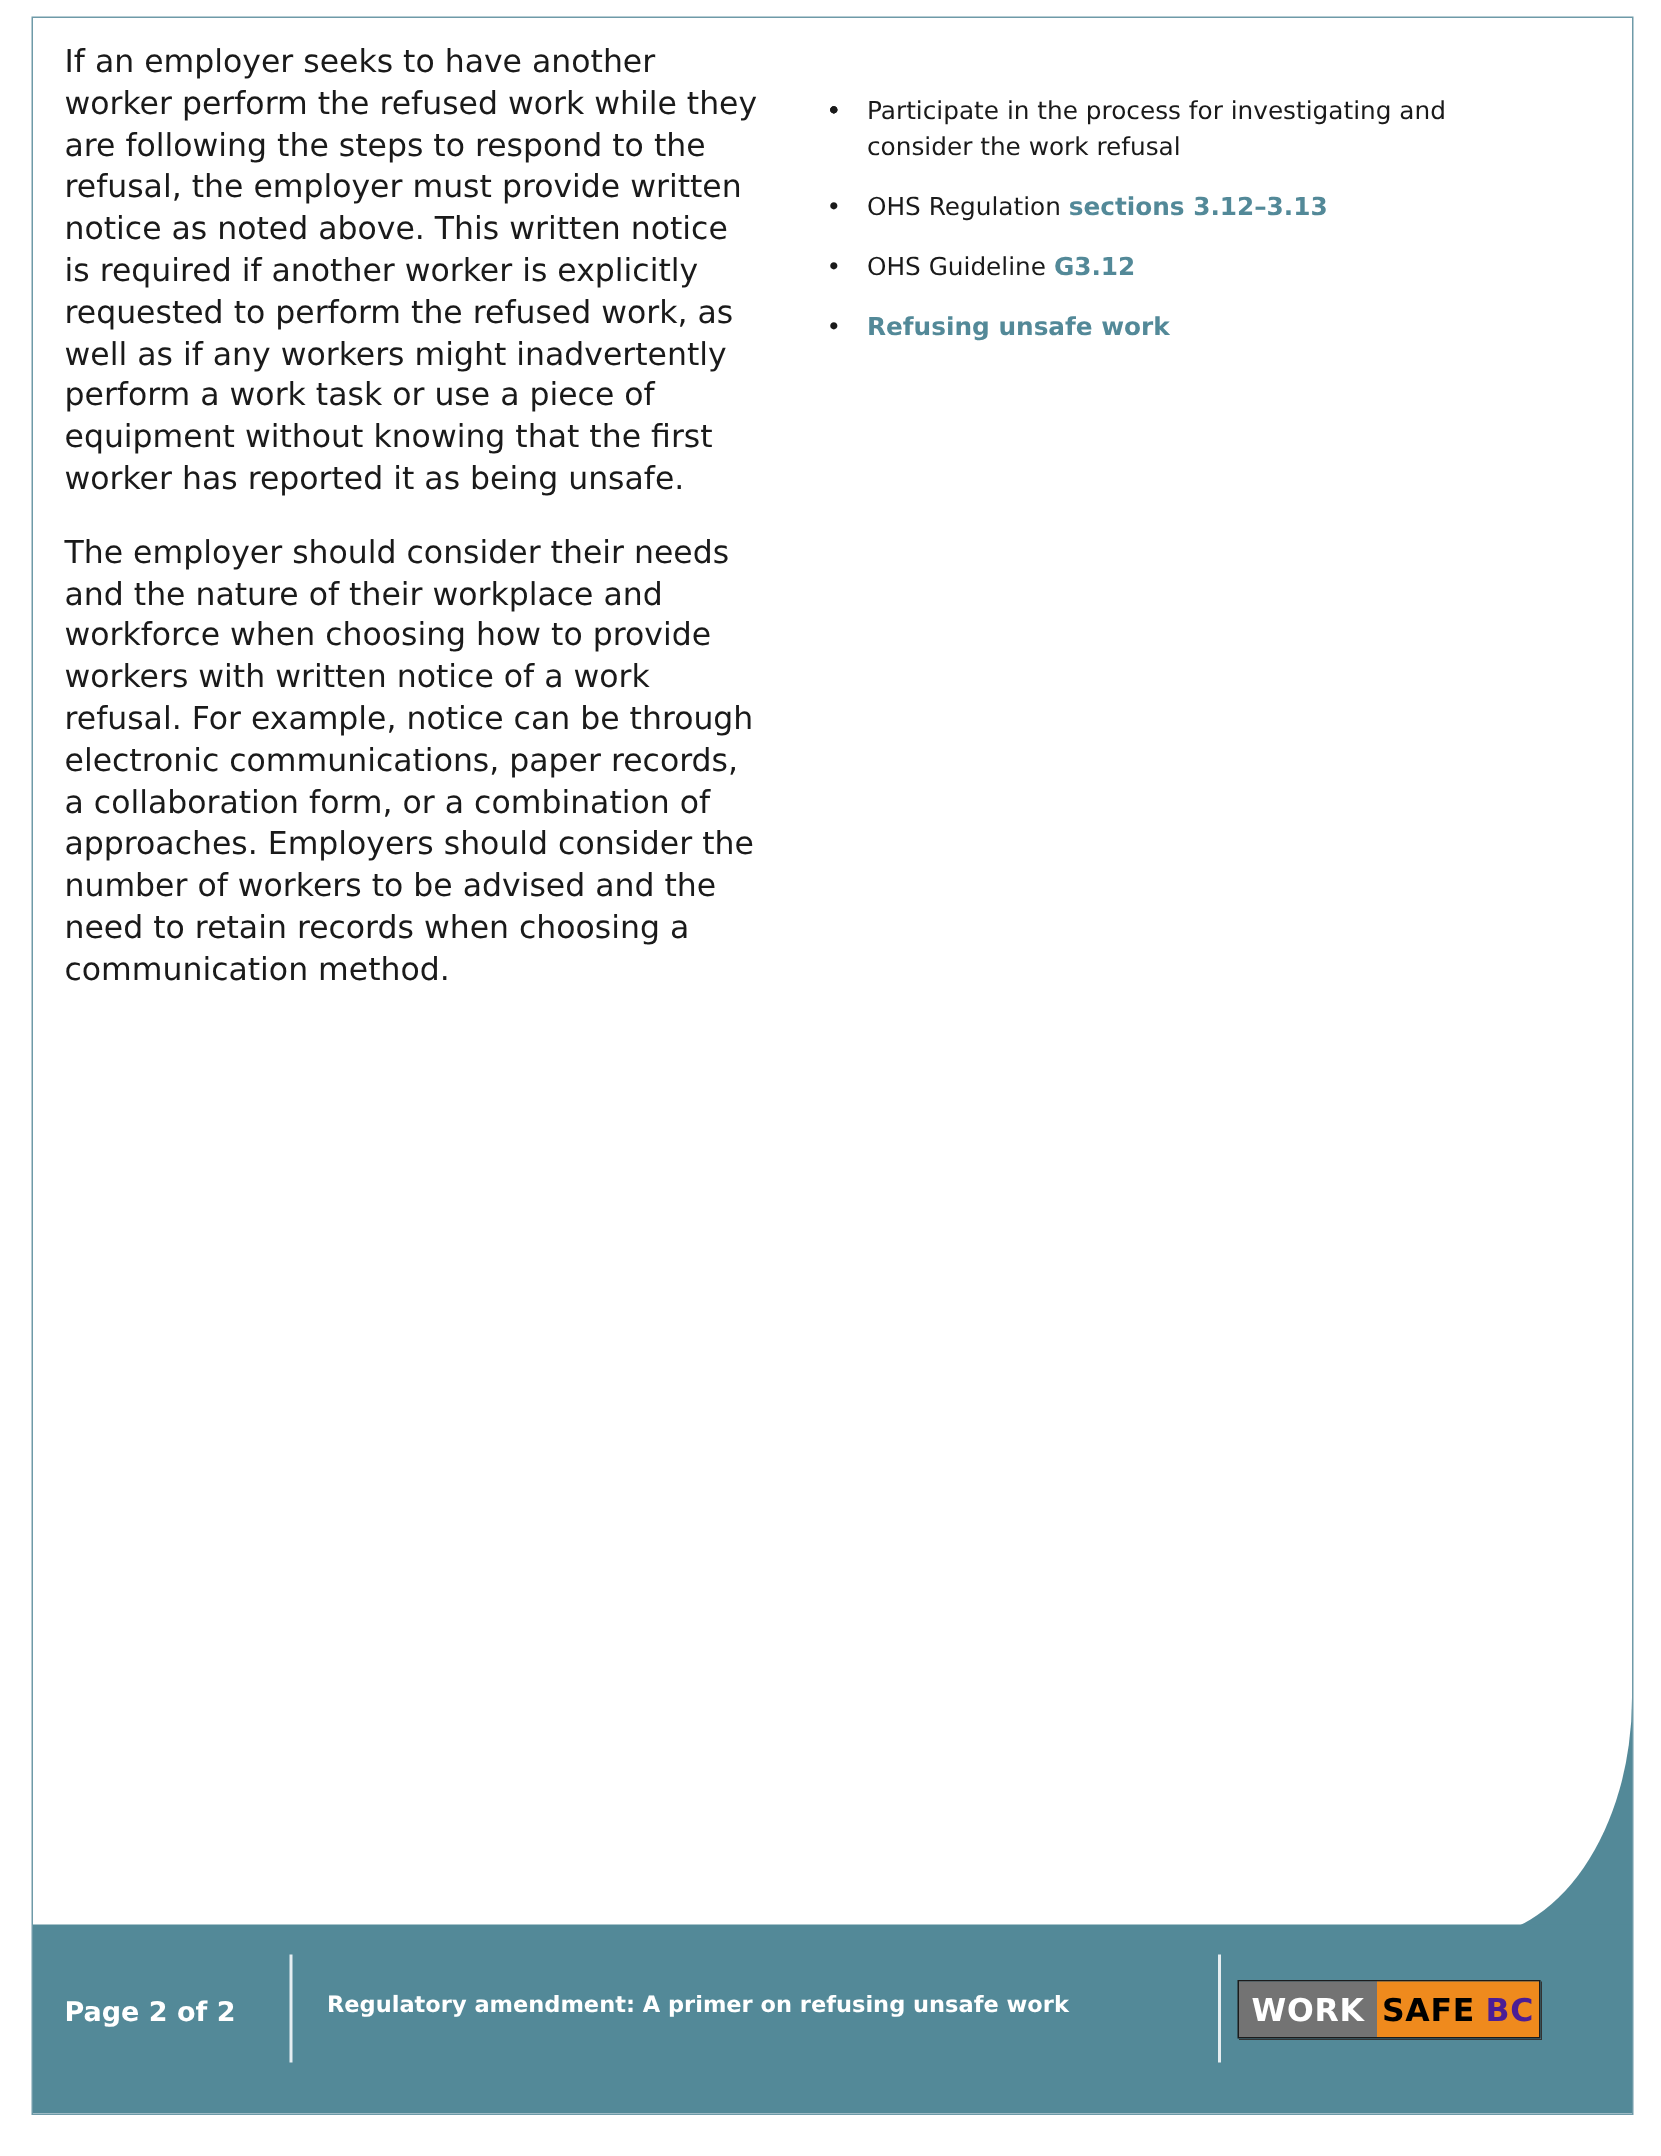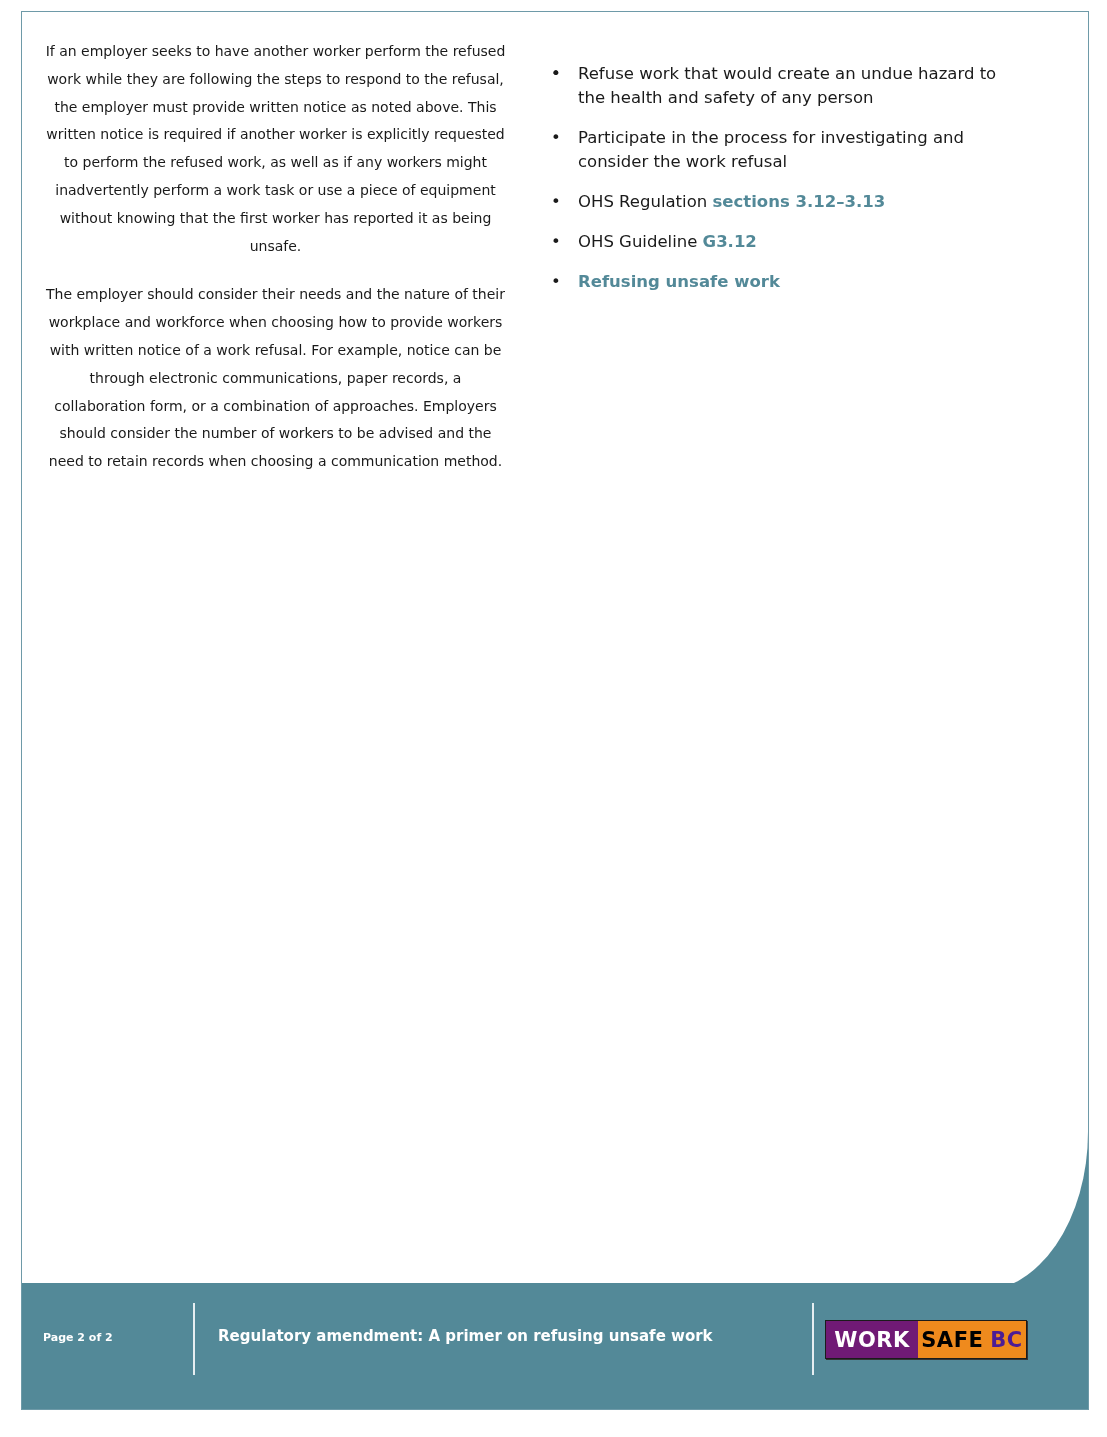--- a/index.html
+++ b/index.html
@@ -4,40 +4,40 @@
 <style>
   html, body { margin: 0; padding: 0; background: #ffffff; }
   body { width: 1107px; height: 1437px; position: relative; overflow: hidden;
          font-family: "DejaVu Sans", sans-serif; color: #1a1a1a; }
   .page { position: absolute; left: 21px; top: 11px; width: 1068px; height: 1399px;
           border: 1.5px solid #6e9aa8; box-sizing: border-box; background: #ffffff; overflow: hidden; }
   .footer-band { position: absolute; left: 0; right: 0; bottom: 0; height: 126px; background: #538998; }
   .curve { position: absolute; right: 0; top: 1120px; width: 110px; height: 160px; background: #538998; }
   .curve::after { content: ""; position: absolute; left: 0; top: 0; width: 110px; height: 160px;
                   background: #ffffff; border-bottom-right-radius: 110px 160px; }
-  .col-left { position: absolute; left: 43px; top: 38px; width: 465px; font-size: 14px; line-height: 27.8px; text-align: center; }
+  .col-left { position: absolute; left: 43px; top: 28px; width: 465px; font-size: 21px; line-height: 27.8px; }
   .col-left p { margin: 0 0 21px 0; }
   .col-right { position: absolute; left: 537px; top: 46px; width: 483px; }
   .heading { position: relative; padding: 0 0 6px 14px; margin: 0; color: #538998; font-weight: bold;
              font-size: 24px; line-height: 30px; }
   .heading::after { content: ""; position: absolute; left: 0; right: 0; bottom: 0; top: 8px;
                     border-left: 1.2px solid #8a8580; border-bottom: 1.2px solid #8a8580; border-bottom-left-radius: 16px; }
   .intro { margin: 18px 0 18px 14px; font-size: 16.5px; line-height: 24px; }
   ul { list-style: none; margin: 0 0 0 14px; padding: 0; }
   ul li { position: relative; padding-left: 27px; font-size: 16.5px; line-height: 24px; margin-bottom: 16px; }
   ul li .bullet { position: absolute; left: 0; top: 0; }
   .link { color: #538998; font-weight: bold; }
   .sec2 { margin-top: 6px; }
   .sec2 ul { margin-top: 10px; }
   .footer-divider { position: absolute; top: 1303px; height: 72px; width: 1.5px; background: #e6eef1; }
-  .footer-page { position: absolute; left: 43px; top: 1331px; color: #fff; font-weight: bold; font-size: 11px; }
+  .footer-page { position: absolute; left: 43px; top: 1331px; color: #fff; font-weight: bold; font-size: 18px; }
   .footer-title { position: absolute; left: 218px; top: 1327px; color: #fff; font-weight: bold; font-size: 15px; }
   .logo { position: absolute; left: 825px; top: 1320px; width: 200px; height: 37px; display: flex;
           border: 1px solid #1b1b1b; box-shadow: 1px 1px 0 #333; font-weight: bold; font-size: 21px; letter-spacing: 0.5px; }
-  .logo .l-black { background: #701a75; color: #fff; width: 92px; display: flex; align-items: center; justify-content: center; }
+  .logo .l-black { background: #737373; color: #fff; width: 92px; display: flex; align-items: center; justify-content: center; }
   .logo .l-orange { background: #ef8a1d; flex: 1; display: flex; align-items: center; justify-content: center; gap: 7px; }
   .logo .safe { color: #000; }
   .logo .bc { color: #4c1d95; }
 </style>
 </head>
 <body>
 
 <div class="page">
   <div class="curve"></div>
   <div class="footer-band"></div>
@@ -45,21 +45,21 @@
 
 <div class="col-left">
   <p>If an employer seeks to have another worker perform the refused work while they are following the steps to respond to the refusal, the employer must provide written notice as noted above. This written notice is required if another worker is explicitly requested to perform the refused work, as well as if any workers might inadvertently perform a work task or use a piece of equipment without knowing that the first worker has reported it as being unsafe.</p>
   <p>The employer should consider their needs and the nature of their workplace and workforce when choosing how to provide workers with written notice of a work refusal. For example, notice can be through electronic communications, paper records, a collaboration form, or a combination of approaches. Employers should consider the number of workers to be advised and the need to retain records when choosing a communication method.</p>
 </div>
 
 <div class="col-right">
   <div>
     <ul>
       <li><span class="bullet">•</span></li>
-      <li><span class="bullet">•</span><span>Refuse work that would create an undue hazard to the health and safety of any person</span></li>
+      <li><span class="bullet">•</span></li>
       <li><span class="bullet">•</span><span>Participate in the process for investigating and consider the work refusal</span></li>
     </ul>
   </div>
   <div class="sec2">
     <ul>
       <li><span class="bullet">•</span><span>OHS Regulation </span><a class="link">sections 3.12–3.13</a></li>
       <li><span class="bullet">•</span><span>OHS Guideline </span><a class="link">G3.12</a></li>
       <li><span class="bullet">•</span><a class="link">Refusing unsafe work</a></li>
     </ul>
   </div>

